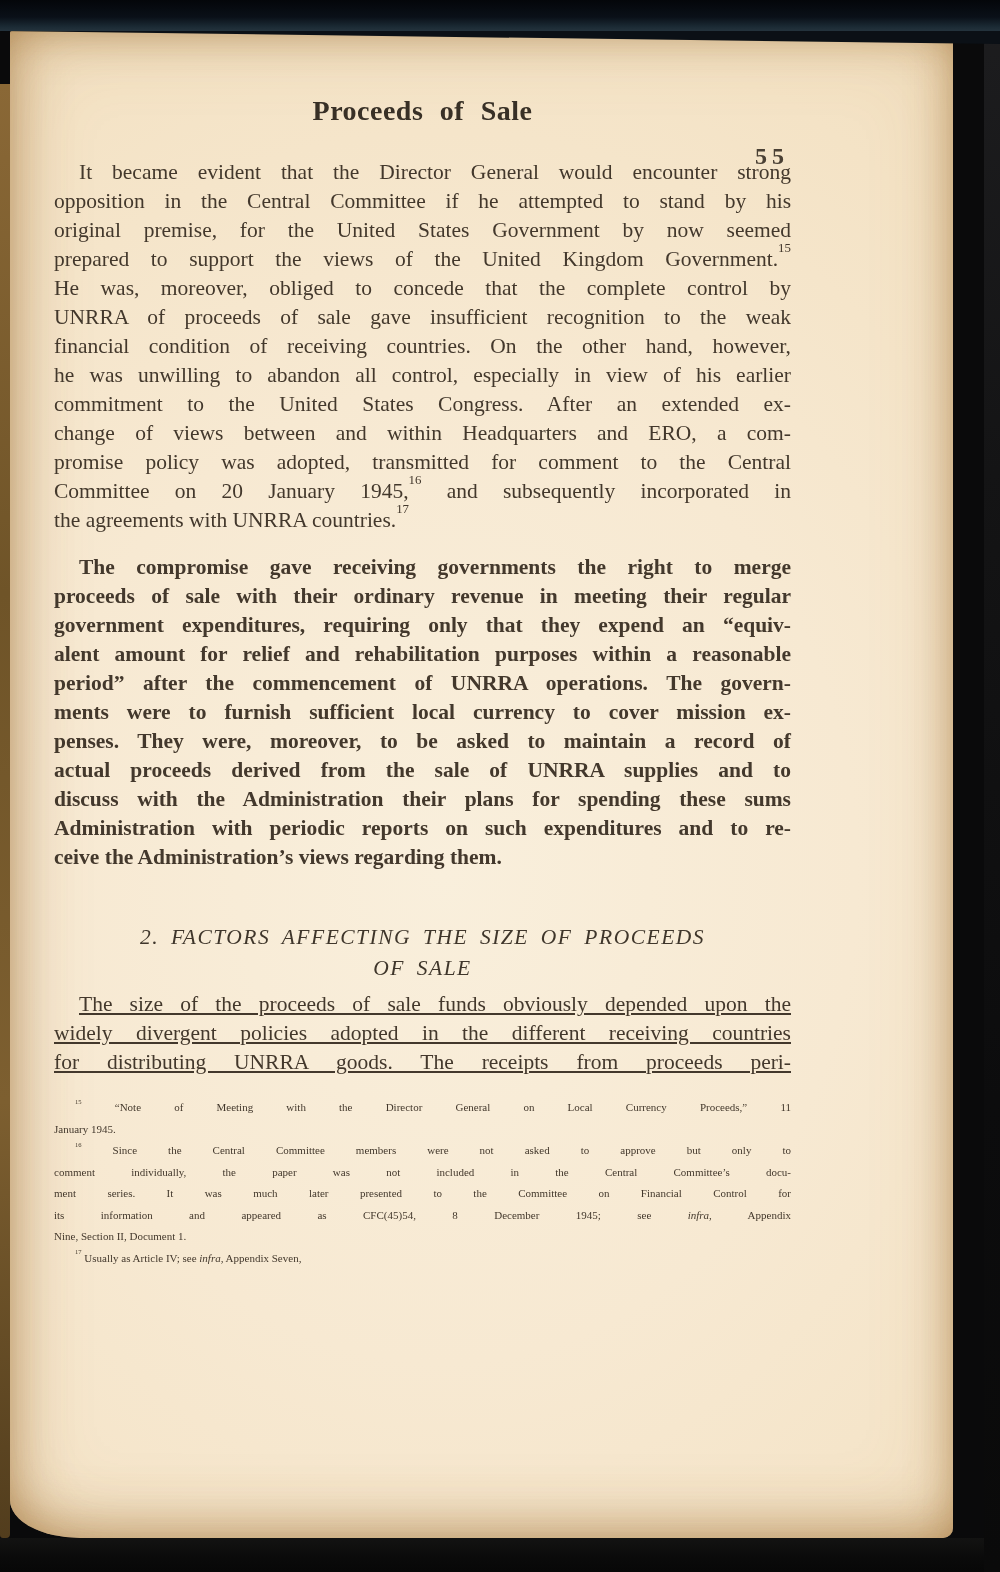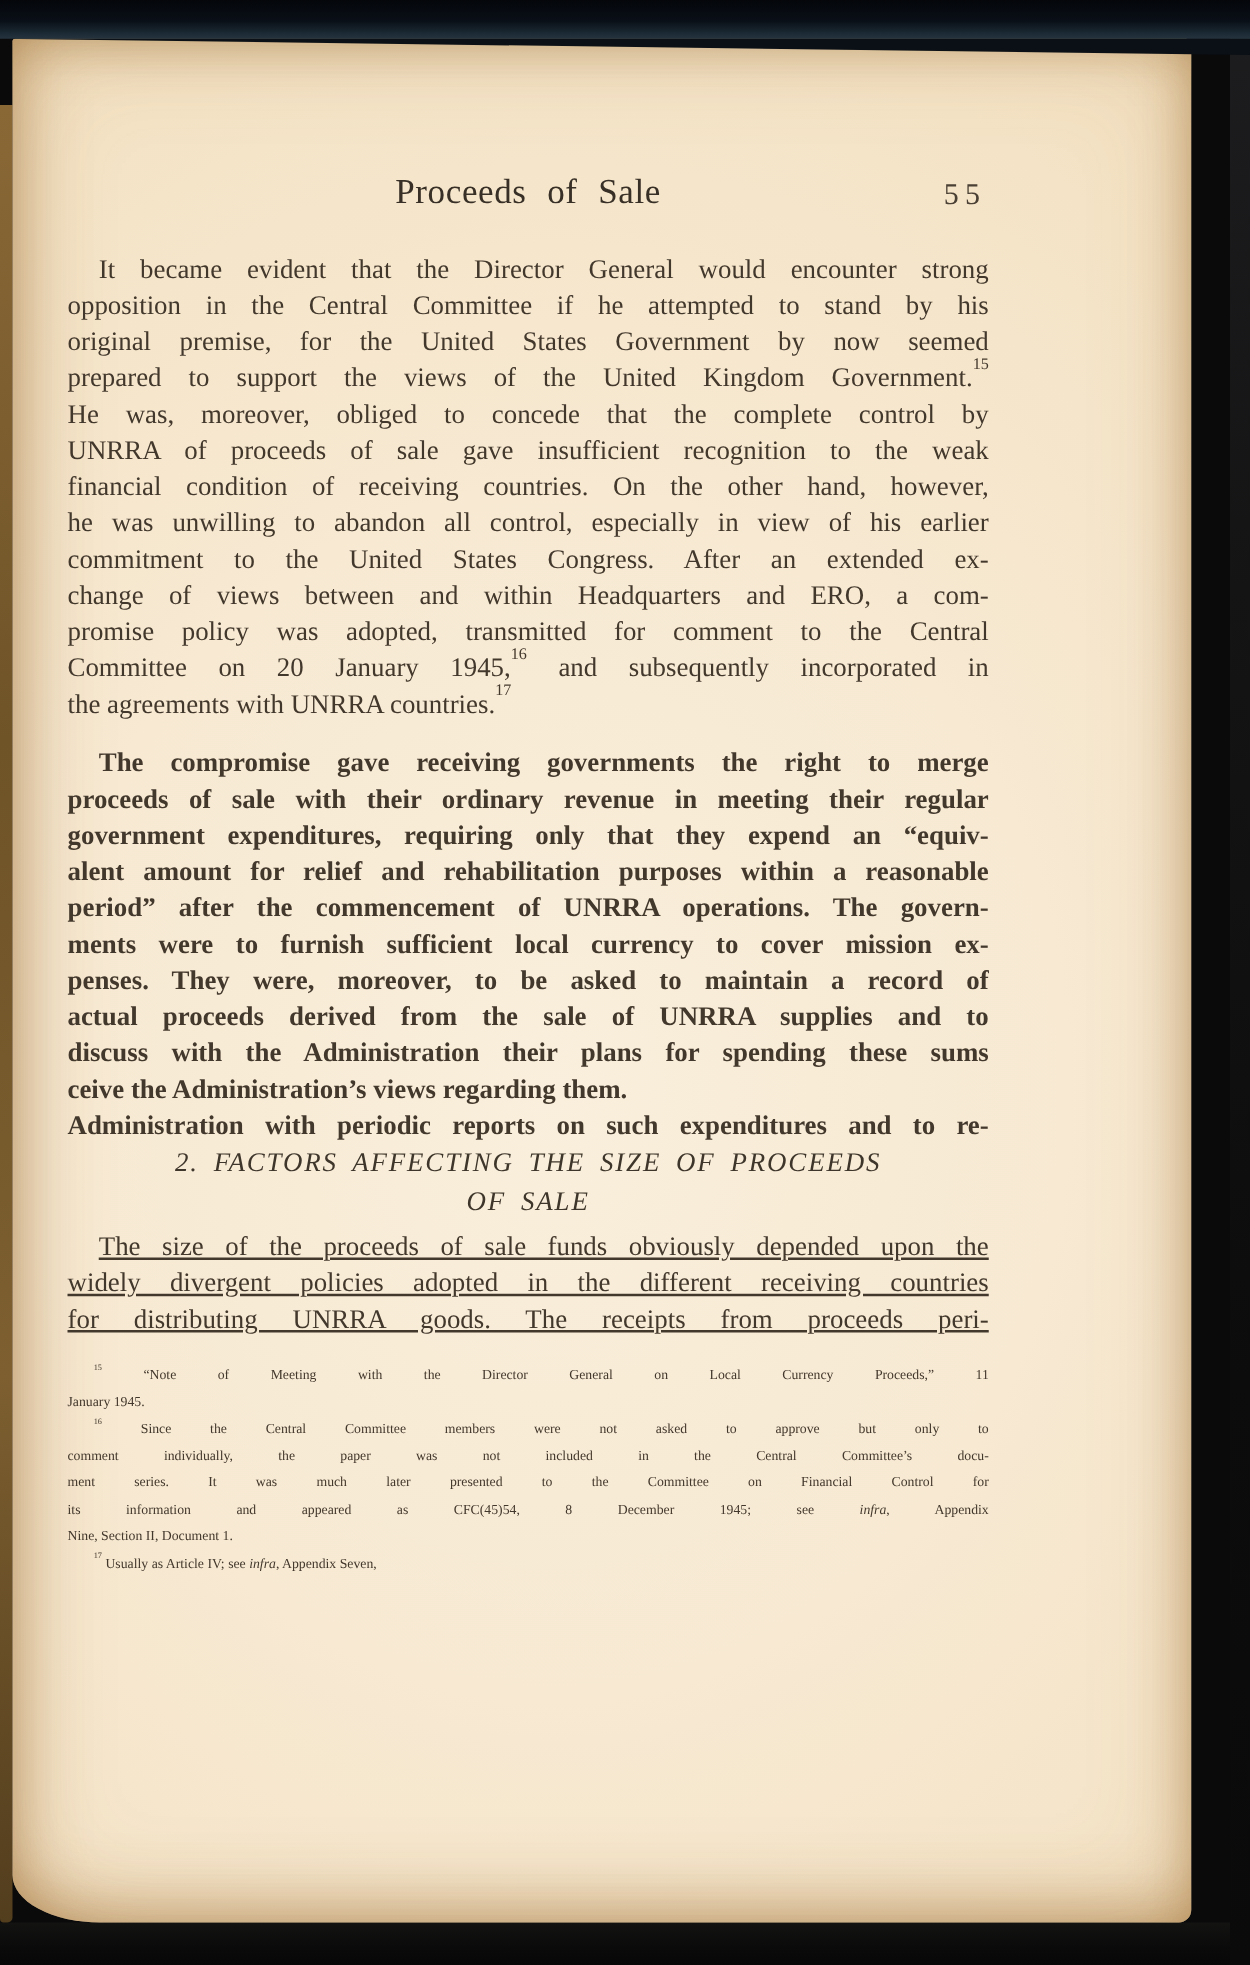--- a/index.html
+++ b/index.html
@@ -46,37 +46,37 @@
       inset 0 0 90px rgba(170,120,50,.16),
       inset 26px 0 55px -22px rgba(150,100,40,.38),
       inset -22px 0 45px -18px rgba(160,110,45,.30),
       inset 0 24px 45px -20px rgba(140,95,35,.35),
       inset 0 -32px 55px -22px rgba(150,100,40,.38);
   }
   .content{
     position:absolute;left:44px;top:0;width:737px;
     color:var(--ink,#43382c);
   }
-  .header-row{position:relative;padding-top:106px;height:49px;}
+  .header-row{position:relative;padding-top:63px;height:49px;font-weight:bold;}
   .title{
     text-align:center;font-size:28px;line-height:34px;
     letter-spacing:0.5px;word-spacing:9px;color:#383026;
   }
   .pagenum{
     position:absolute;right:2px;top:112px;
     font-size:24px;letter-spacing:5px;color:#4a4034;
   }
   #body-text{margin-top:15px;}
   .para{margin:0;}
   .para + .para{margin-top:18px;font-weight:bold;}
   .line{font-size:21.5px;line-height:29px;}
   .just{text-align:justify;text-align-last:justify;}
   .indent{text-indent:25px;}
   .section-heading{
-    text-align:center;font-style:italic;
+    margin-top:50px;text-align:center;font-style:italic;
     font-size:21.5px;line-height:31px;letter-spacing:1.5px;word-spacing:5px;
     color:#3f362b;
   }
   .para.after-heading{margin-top:6px;text-decoration:underline;}
   #footnotes{margin-top:20px;}
   .fline{font-size:11px;line-height:21.5px;}
   .fline.indent{text-indent:21px;}
   sup{font-size:60%;line-height:0;position:relative;top:-0.42em;letter-spacing:0;}
   i{font-style:italic;}
 </style>
@@ -114,22 +114,22 @@
           <div class="para">
             <div class="line indent just">The compromise gave receiving governments the right to merge</div>
             <div class="line just">proceeds of sale with their ordinary revenue in meeting their regular</div>
             <div class="line just">government expenditures, requiring only that they expend an “equiv-</div>
             <div class="line just">alent amount for relief and rehabilitation purposes within a reasonable</div>
             <div class="line just">period” after the commencement of UNRRA operations. The govern-</div>
             <div class="line just">ments were to furnish sufficient local currency to cover mission ex-</div>
             <div class="line just">penses. They were, moreover, to be asked to maintain a record of</div>
             <div class="line just">actual proceeds derived from the sale of UNRRA supplies and to</div>
             <div class="line just">discuss with the Administration their plans for spending these sums</div>
+            <div class="line just">Administration with periodic reports on such expenditures and to re-</div>
             <div class="line">ceive the Administration’s views regarding them.</div>
-            <div class="line just">Administration with periodic reports on such expenditures and to re-</div>
           </div>
           <div class="section-heading">
             <div class="hline">2. FACTORS AFFECTING THE SIZE OF PROCEEDS</div>
             <div class="hline">OF SALE</div>
           </div>
           <div class="para after-heading">
             <div class="line indent just">The size of the proceeds of sale funds obviously depended upon the</div>
             <div class="line just">widely divergent policies adopted in the different receiving countries</div>
             <div class="line just">for distributing UNRRA goods. The receipts from proceeds peri-</div>
           </div>

